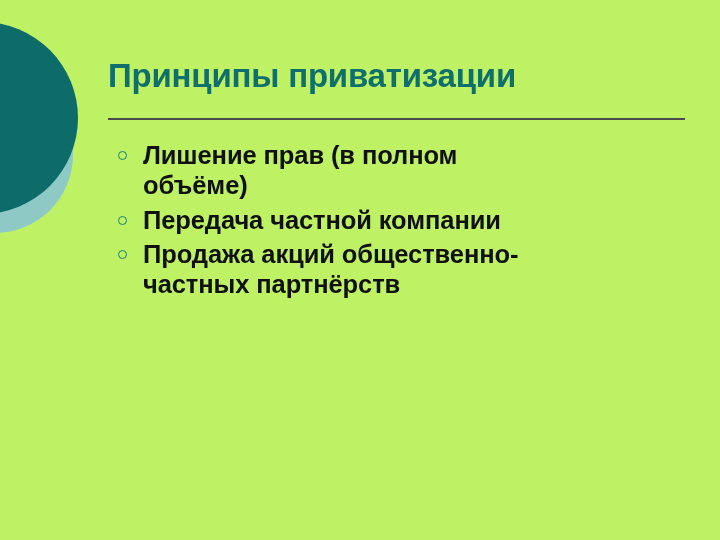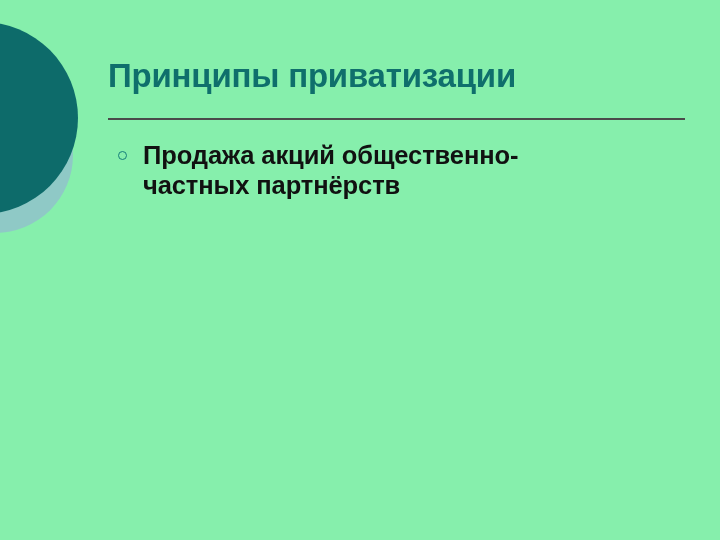--- a/index.html
+++ b/index.html
@@ -11,21 +11,21 @@
     height: 540px;
     background: #ffffff;
     font-family: "Liberation Sans", sans-serif;
     overflow: hidden;
   }
 
   .slide {
     position: relative;
     width: 720px;
     height: 540px;
-    background: #86efac;
+    background: #bef264;
     overflow: hidden;
   }
 
   
   .deco {
     position: absolute;
     top: 0;
     left: 0;
     width: 200px;
     height: 320px;
@@ -109,18 +109,27 @@
   </svg>
 
   <div class="title-block">
     <h1 class="slide-title">Принципы приватизации</h1>
   </div>
   <div class="title-rule"></div>
 
   <ul class="bullet-list">
     <li class="bullet-item">
       <span class="bullet-marker"></span>
+      <span class="bullet-text">Лишение прав (в полном
+объёме)</span>
+    </li>
+    <li class="bullet-item">
+      <span class="bullet-marker"></span>
+      <span class="bullet-text">Передача частной компании</span>
+    </li>
+    <li class="bullet-item">
+      <span class="bullet-marker"></span>
       <span class="bullet-text">Продажа акций общественно-
 частных партнёрств</span>
     </li>
   </ul>
 
 </div>
 
 </body></html>

